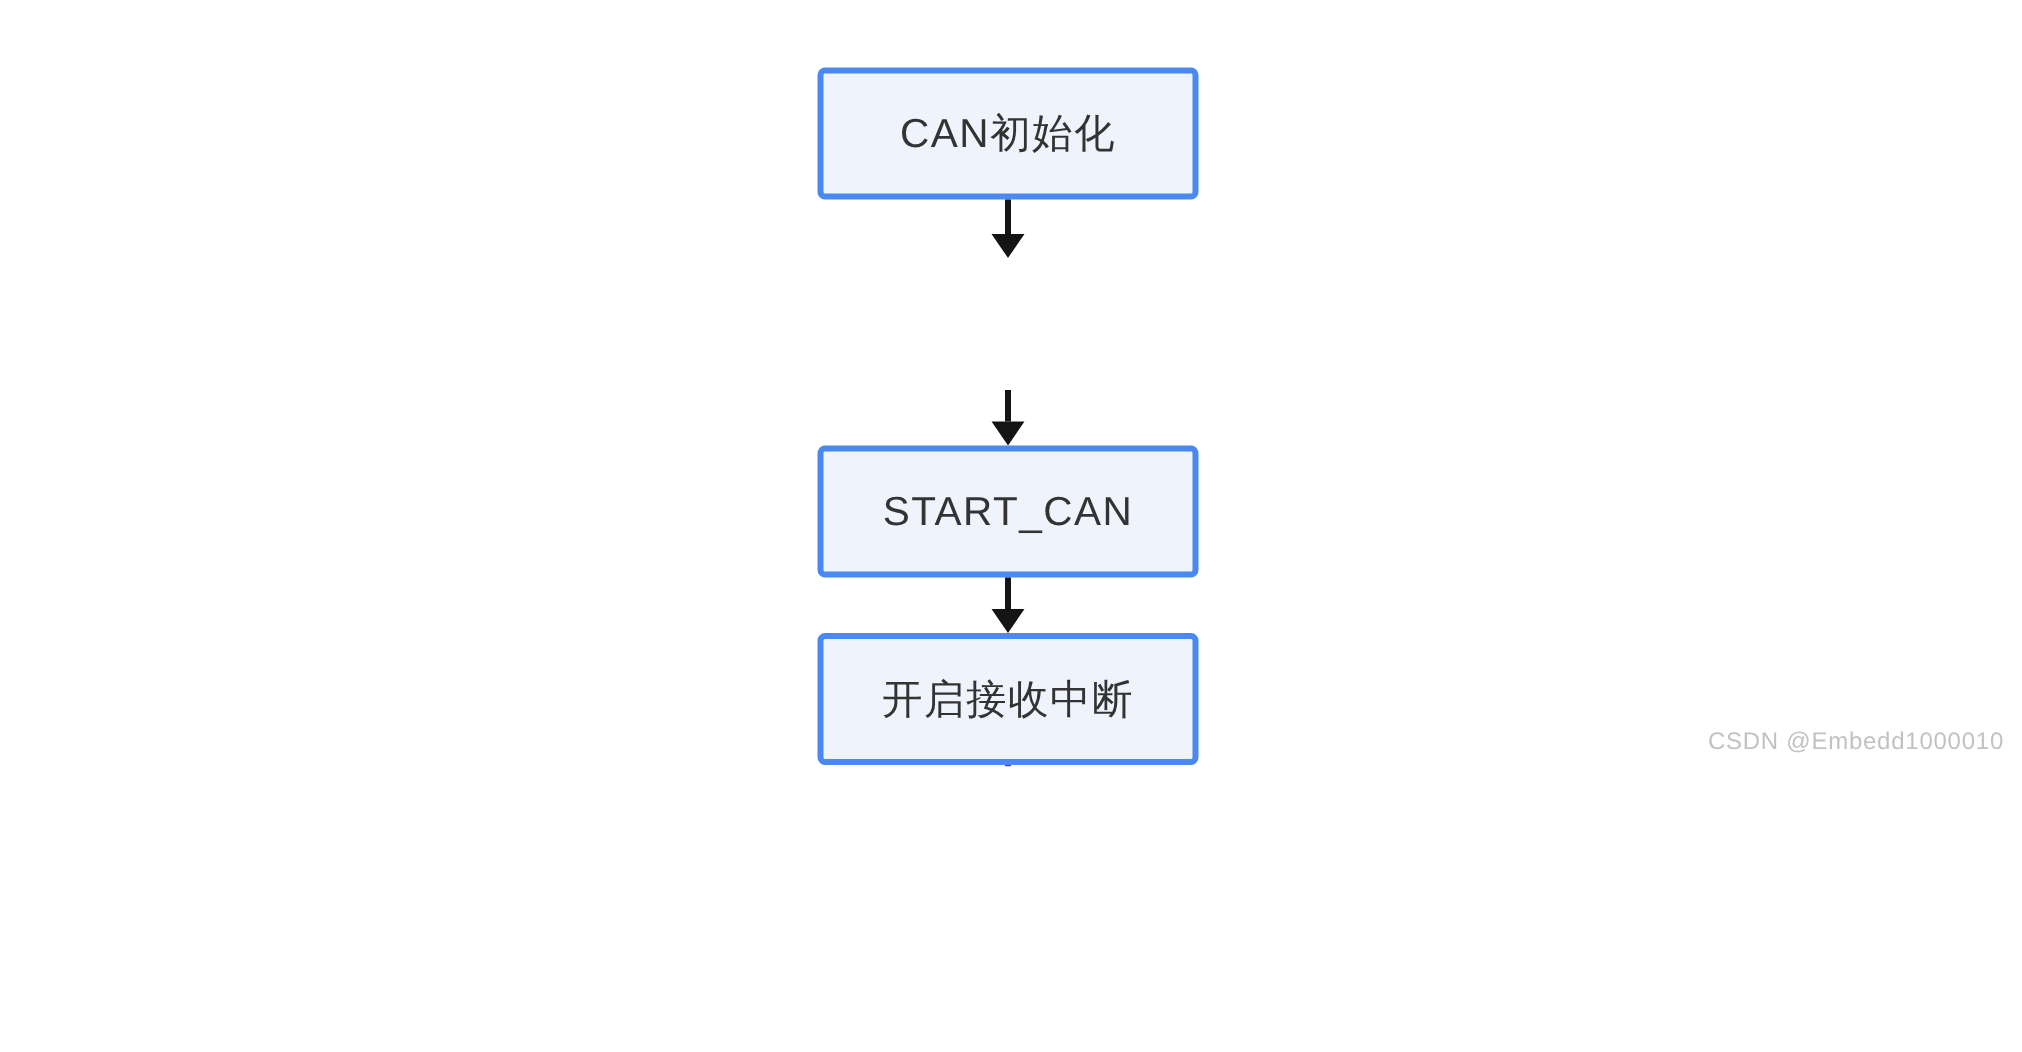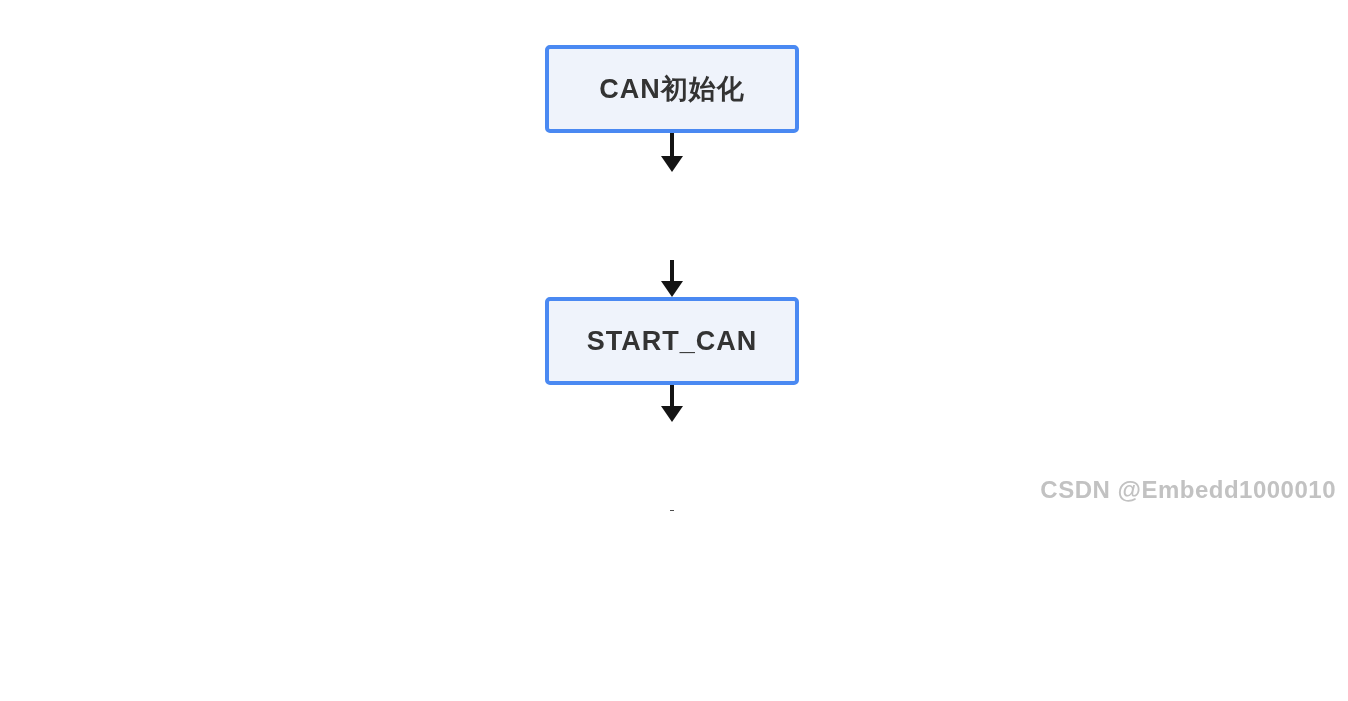--- a/index.html
+++ b/index.html
@@ -7,21 +7,20 @@
     padding: 0;
     background: var(--background, #ffffff);
     font-family: "Liberation Sans", "DejaVu Sans", sans-serif;
   }
   .canvas {
     position: relative;
     width: 1348px;
     height: 511px;
     background: var(--background, #ffffff);
     overflow: hidden;
-    font-weight: bold;
   }
   .node {
     position: absolute;
     left: 545px;
     width: 254px;
     height: 88px;
     box-sizing: border-box;
     background: var(--node-fill, #eff3fb);
     border: 4px solid var(--node-border, #4a89f2);
     border-radius: 5px;
@@ -63,21 +62,21 @@
   .arrow-1 { top: 133px; } .arrow-1 .shaft { height: 23px; }
   .arrow-2 { top: 260px; } .arrow-2 .shaft { height: 21px; }
   .arrow-3 { top: 385px; } .arrow-3 .shaft { height: 21px; }
   .arrow-4 { top: 510px; } .arrow-4 .shaft { height: 35px; background: var(--arrow-gray, #4d4d4d); }
   .arrow-4 .head { border-top-color: var(--arrow-gray, #4d4d4d); }
 
   .watermark {
     position: absolute;
     right: 12px;
     bottom: 7px;
-    font-size: 24px;
+    font-size: 16px;
     color: var(--watermark-text, #c2c2c2);
     letter-spacing: 0.5px;
   }
 </style>
 </head>
 <body>
 
 <div class="canvas">
 
   <div class="node node-1">
@@ -97,20 +96,23 @@
 
   <div class="node node-3">
     <span class="node-label">START_CAN</span>
   </div>
 
   <div class="arrow arrow-3">
     <div class="shaft"></div>
     <div class="head"></div>
   </div>
 
+  <div class="node node-4">
+    <span class="node-label">开启接收中断</span>
+  </div>
 
   <div class="arrow arrow-4">
     <div class="shaft"></div>
     <div class="head"></div>
   </div>
 
 
   <div class="watermark">CSDN @Embedd1000010</div>
 
 </div>

